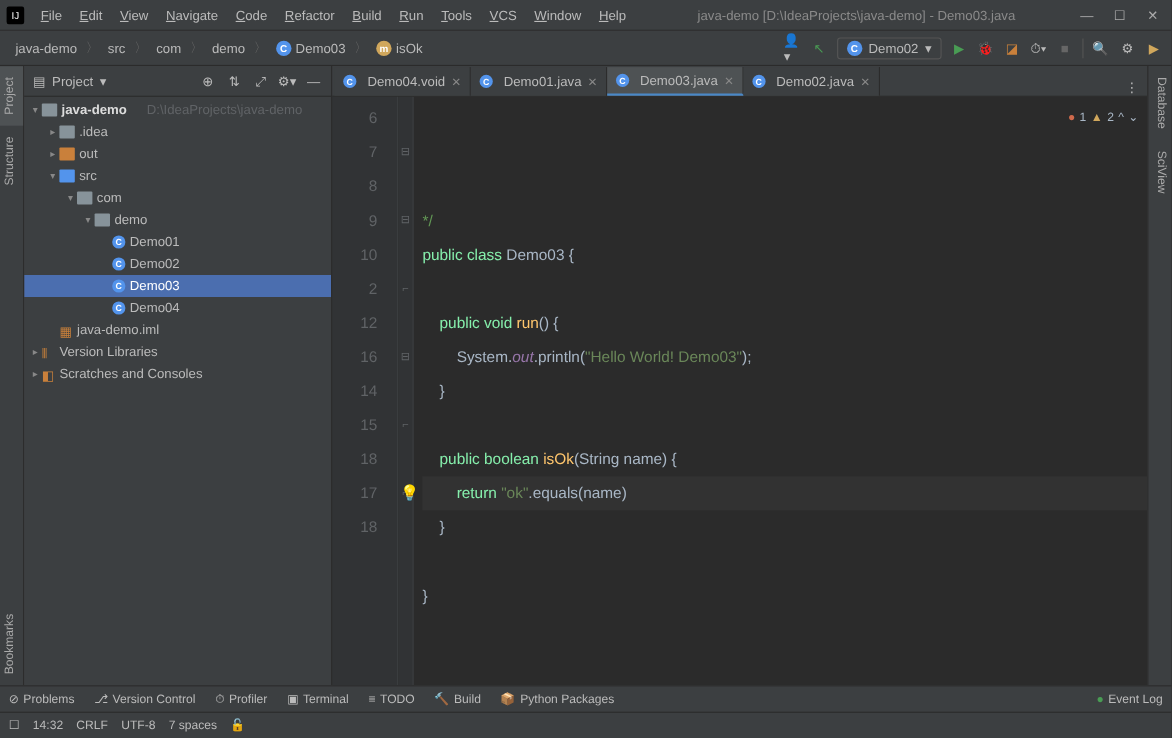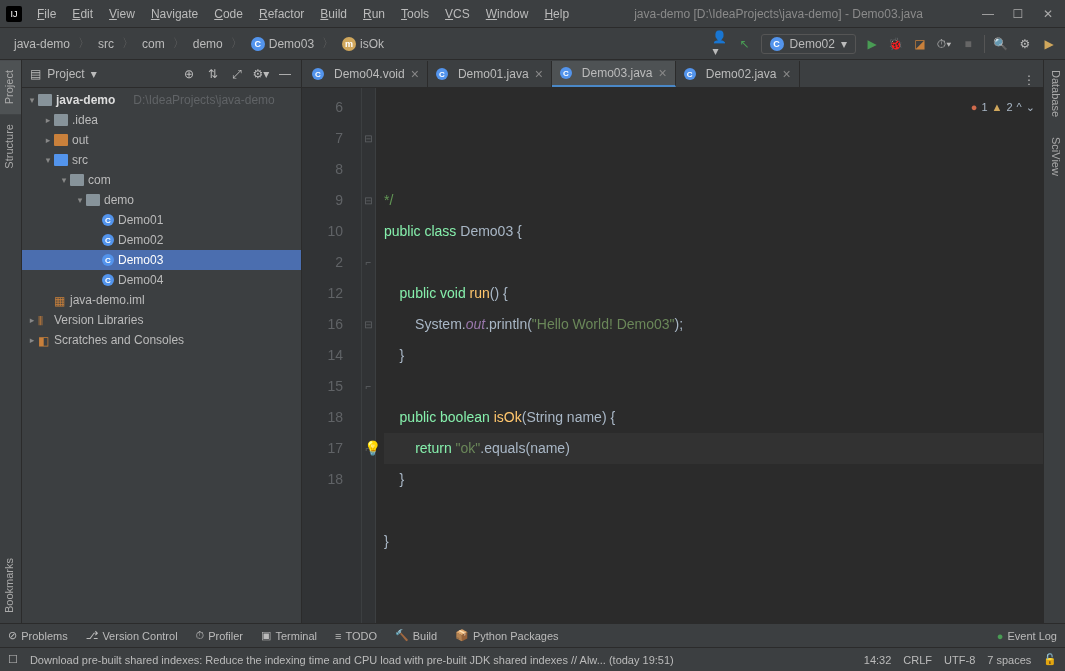--- a/index.html
+++ b/index.html
@@ -288,19 +288,18 @@
     <div class="bb-item"><span>▣</span>Terminal</div>
     <div class="bb-item"><span>≡</span>TODO</div>
     <div class="bb-item"><span>🔨</span>Build</div>
     <div class="bb-item"><span>📦</span>Python Packages</div>
     <div style="flex: 1 1 0%;"></div>
     <div class="bb-item"><span style="color:#499c54">●</span>Event Log</div>
   </div>
 
 <div class="status-bar">
   <span>☐</span>
-  <span class="status-msg">Download pre-built shared indexes: Reduce the indexing time and CPU load with pre-built JDK shared indexes // Alw... (today 19:51)</span>
   <span>14:32</span>
   <span>CRLF</span>
   <span>UTF-8</span>
   <span>7 spaces</span>
   <span>🔓</span>
 </div>
 
 </body></html>

